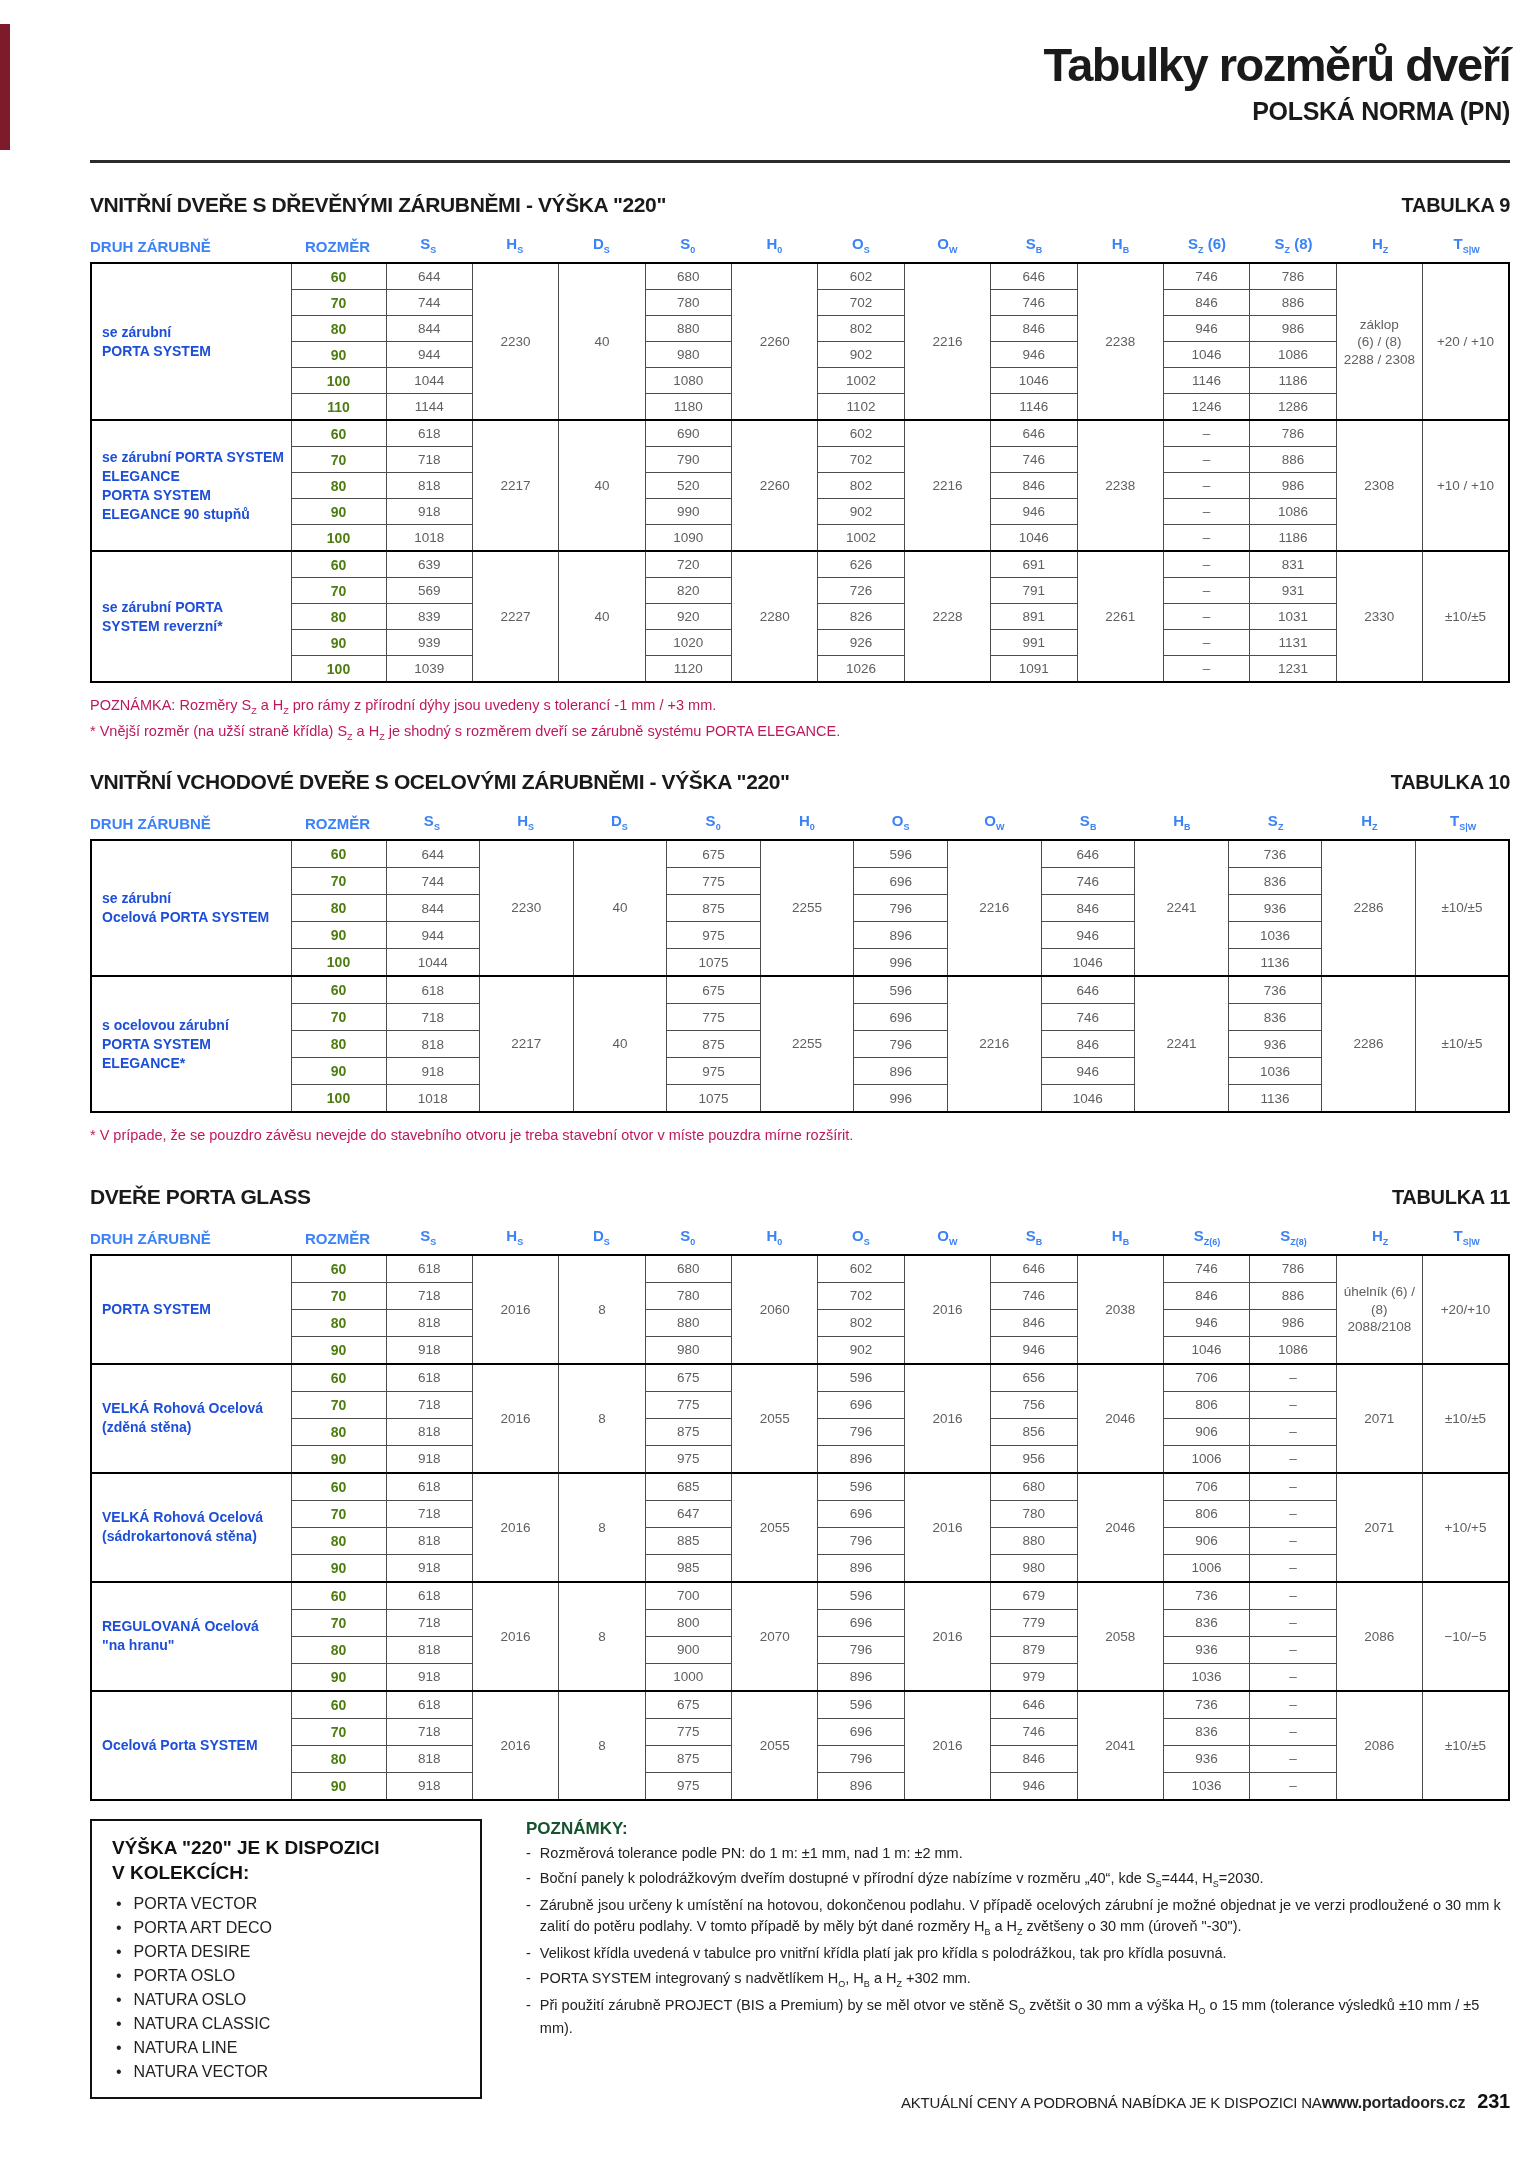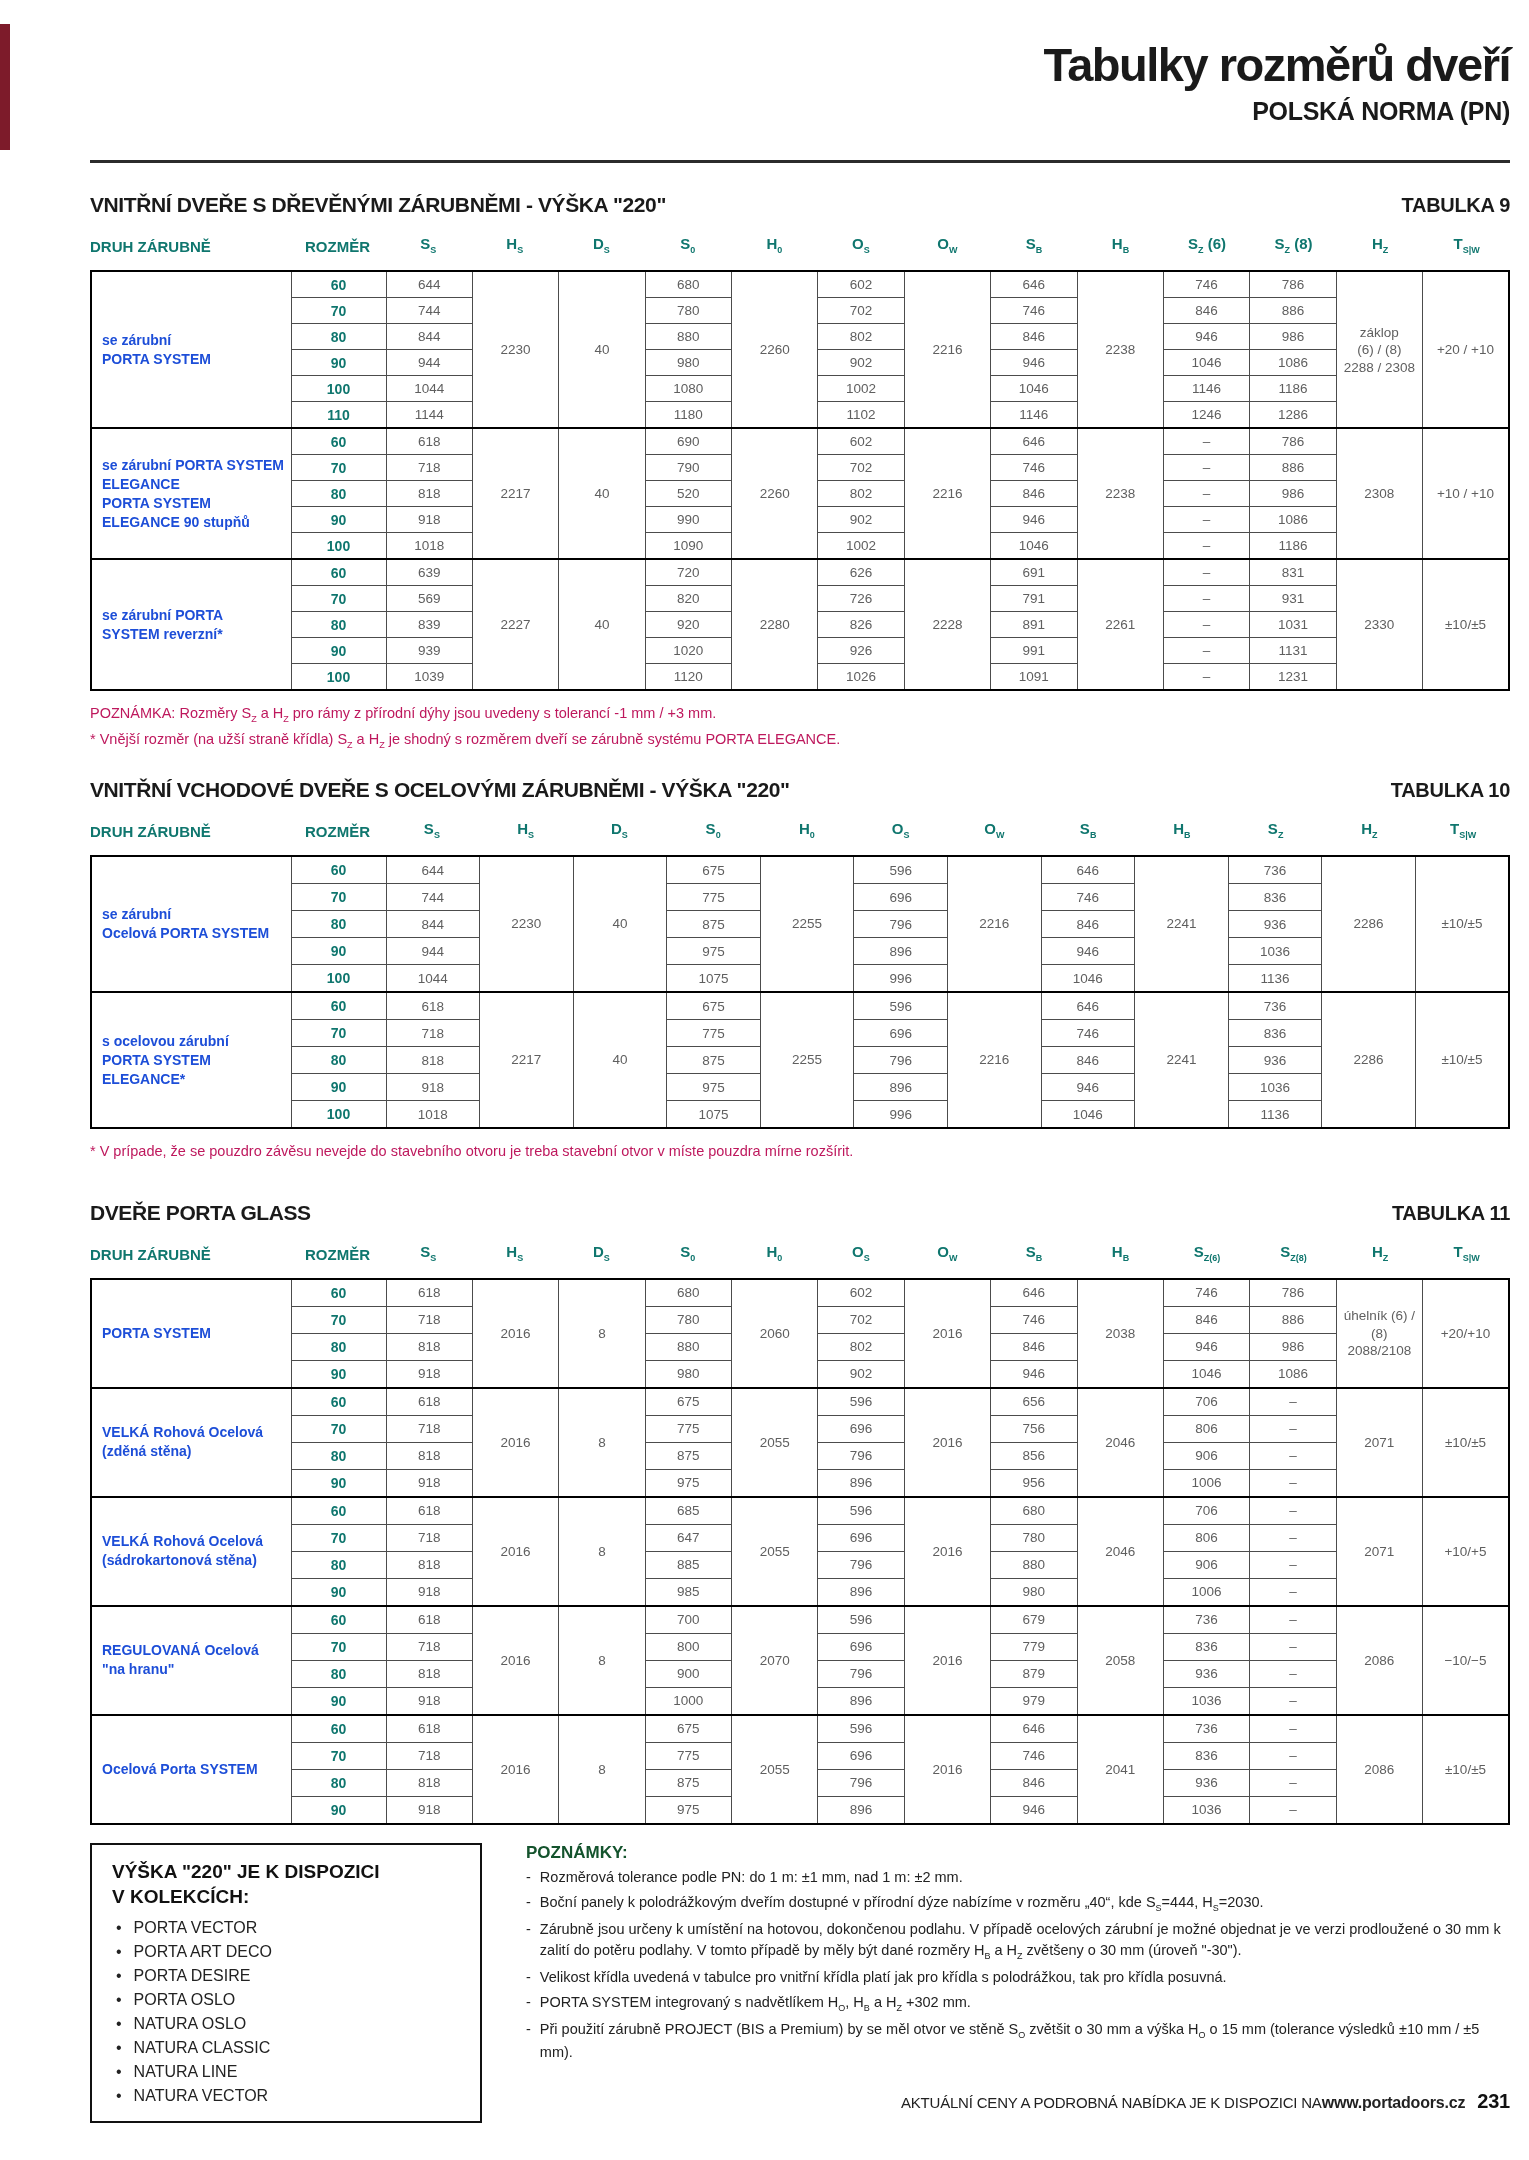--- a/index.html
+++ b/index.html
@@ -10,30 +10,30 @@
   .title{ text-align:right;font-size:47px;font-weight:bold;letter-spacing:-1.5px;margin:0;line-height:1.05;}
   .subtitle{text-align:right;font-size:25px;font-weight:bold;margin:8px 0 0;letter-spacing:-0.3px;}
   .rule{border-top:3px solid #2b2b2b;margin-top:34px;}
   .section-row{display:flex;justify-content:space-between;align-items:baseline;}
   .sec1{margin-top:30px;} .sec2{margin-top:26px;} .sec3{margin-top:38px;}
   .section-title{font-size:21px;font-weight:bold;letter-spacing:-0.4px;}
   .table-label{font-size:20px;font-weight:bold;letter-spacing:-0.3px;}
   .tblwrap{margin-top:8px;}
   table{border-collapse:collapse;table-layout:fixed;width:1420px;}
   .thead-table th{border:none;font-size:15px;font-weight:bold;text-align:center;
-                  padding:10px 0 15px;vertical-align:bottom;color:#0f766e;}
+                  padding:10px 0 7px;vertical-align:bottom;color:#3b82f6;}
   .thead-table th.name{text-align:left;}
   th sub{font-size:9px;font-weight:bold;}
   .tbody-table{border:2px solid #000;}
   .tbody-table td{border:1px solid #4c4c4c;text-align:center;font-size:13.5px;
                   color:#5f5f5f;height:25px;padding:0 2px;}
   .tbody-table.rows26 td{height:26px;}
   .tbody-table td.name{text-align:left;padding-left:10px;font-weight:bold;color:#1d4ed8;
                        font-size:14px;white-space:pre-line;line-height:1.35;}
-  .tbody-table td.size{font-weight:bold;color:#0f766e;font-size:14px;}
+  .tbody-table td.size{font-weight:bold;color:#4d7c0f;font-size:14px;}
   .tbody-table td.merged{white-space:pre-line;line-height:1.3;}
   .tbody-table tr.group-start td{border-top:2px solid #000;}
   .note{font-size:14.5px;color:#be185d;margin-top:12px;line-height:1.5;}
   .note-line{margin-top:2px;}
   .note sub,.pz-item sub{font-size:9px;}
   .bottom{display:flex;gap:44px;margin-top:18px;align-items:flex-start;}
   .kolekce-box{width:348px;border:2px solid #111;padding:15px 20px 13px;flex:0 0 auto;}
   .kolekce-title{font-weight:bold;font-size:19px;line-height:1.3;white-space:pre-line;color:#111;}
   .kolekce-list{list-style:none;margin:7px 0 0;padding:0;font-size:16px;line-height:1.5;color:#222;}
   .kolekce-list li::before{content:"•";margin-right:12px;margin-left:4px;color:#222;}

